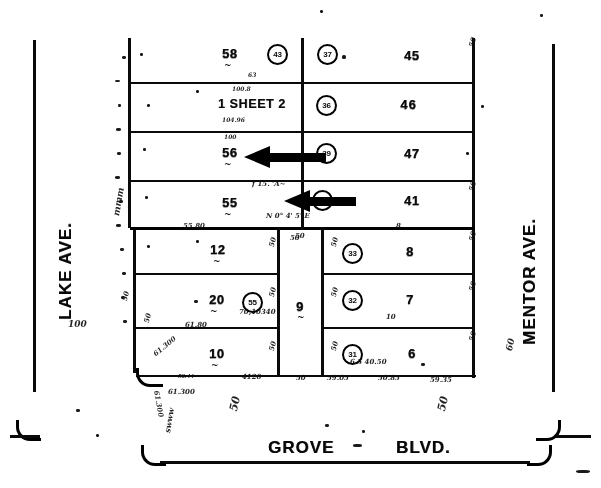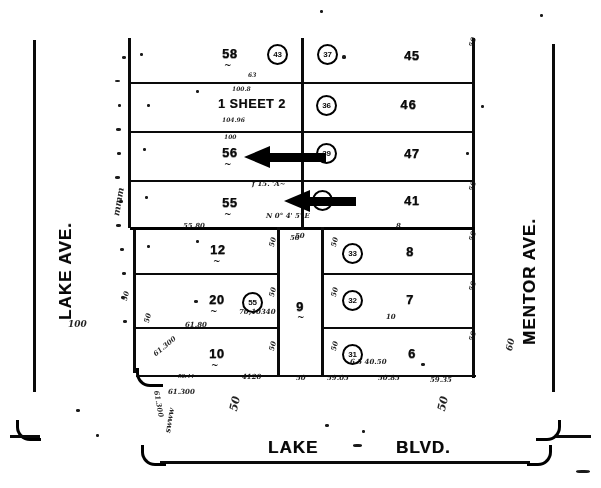--- a/index.html
+++ b/index.html
@@ -153,21 +153,21 @@
     <div class="shaft" style="left:26px;width:56px;"></div>
     <div class="head"></div>
   </div>
   <div class="arrow" style="left:284px;top:197px;width:72px;">
     <div class="shaft" style="left:26px;width:46px;"></div>
     <div class="head"></div>
   </div>
 
   <div class="street vert-left" style="left:56px;top:320px;">LAKE   AVE.</div>
   <div class="street vert-right" style="left:520px;top:345px;">MENTOR   AVE.</div>
-  <div class="street" style="left:268px;top:438px;">LAKE</div>
+  <div class="street" style="left:268px;top:438px;">GROVE</div>
   <div class="street" style="left:396px;top:438px;">BLVD.</div>
 
   <div class="scrawl tiny" style="left:248px;top:72px;">63</div>
   <div class="scrawl tiny" style="left:232px;top:86px;">100.8</div>
   <div class="scrawl tiny" style="left:222px;top:117px;">104.96</div>
   <div class="scrawl tiny" style="left:224px;top:134px;">100</div>
   <div class="scrawl" style="left:252px;top:180px;">f 15. 'A~</div>
   <div class="scrawl" style="left:266px;top:212px;">N 0°  4' 5' E</div>
   <div class="scrawl" style="left:183px;top:222px;">55.80</div>
   <div class="scrawl" style="left:295px;top:232px;">50</div>

